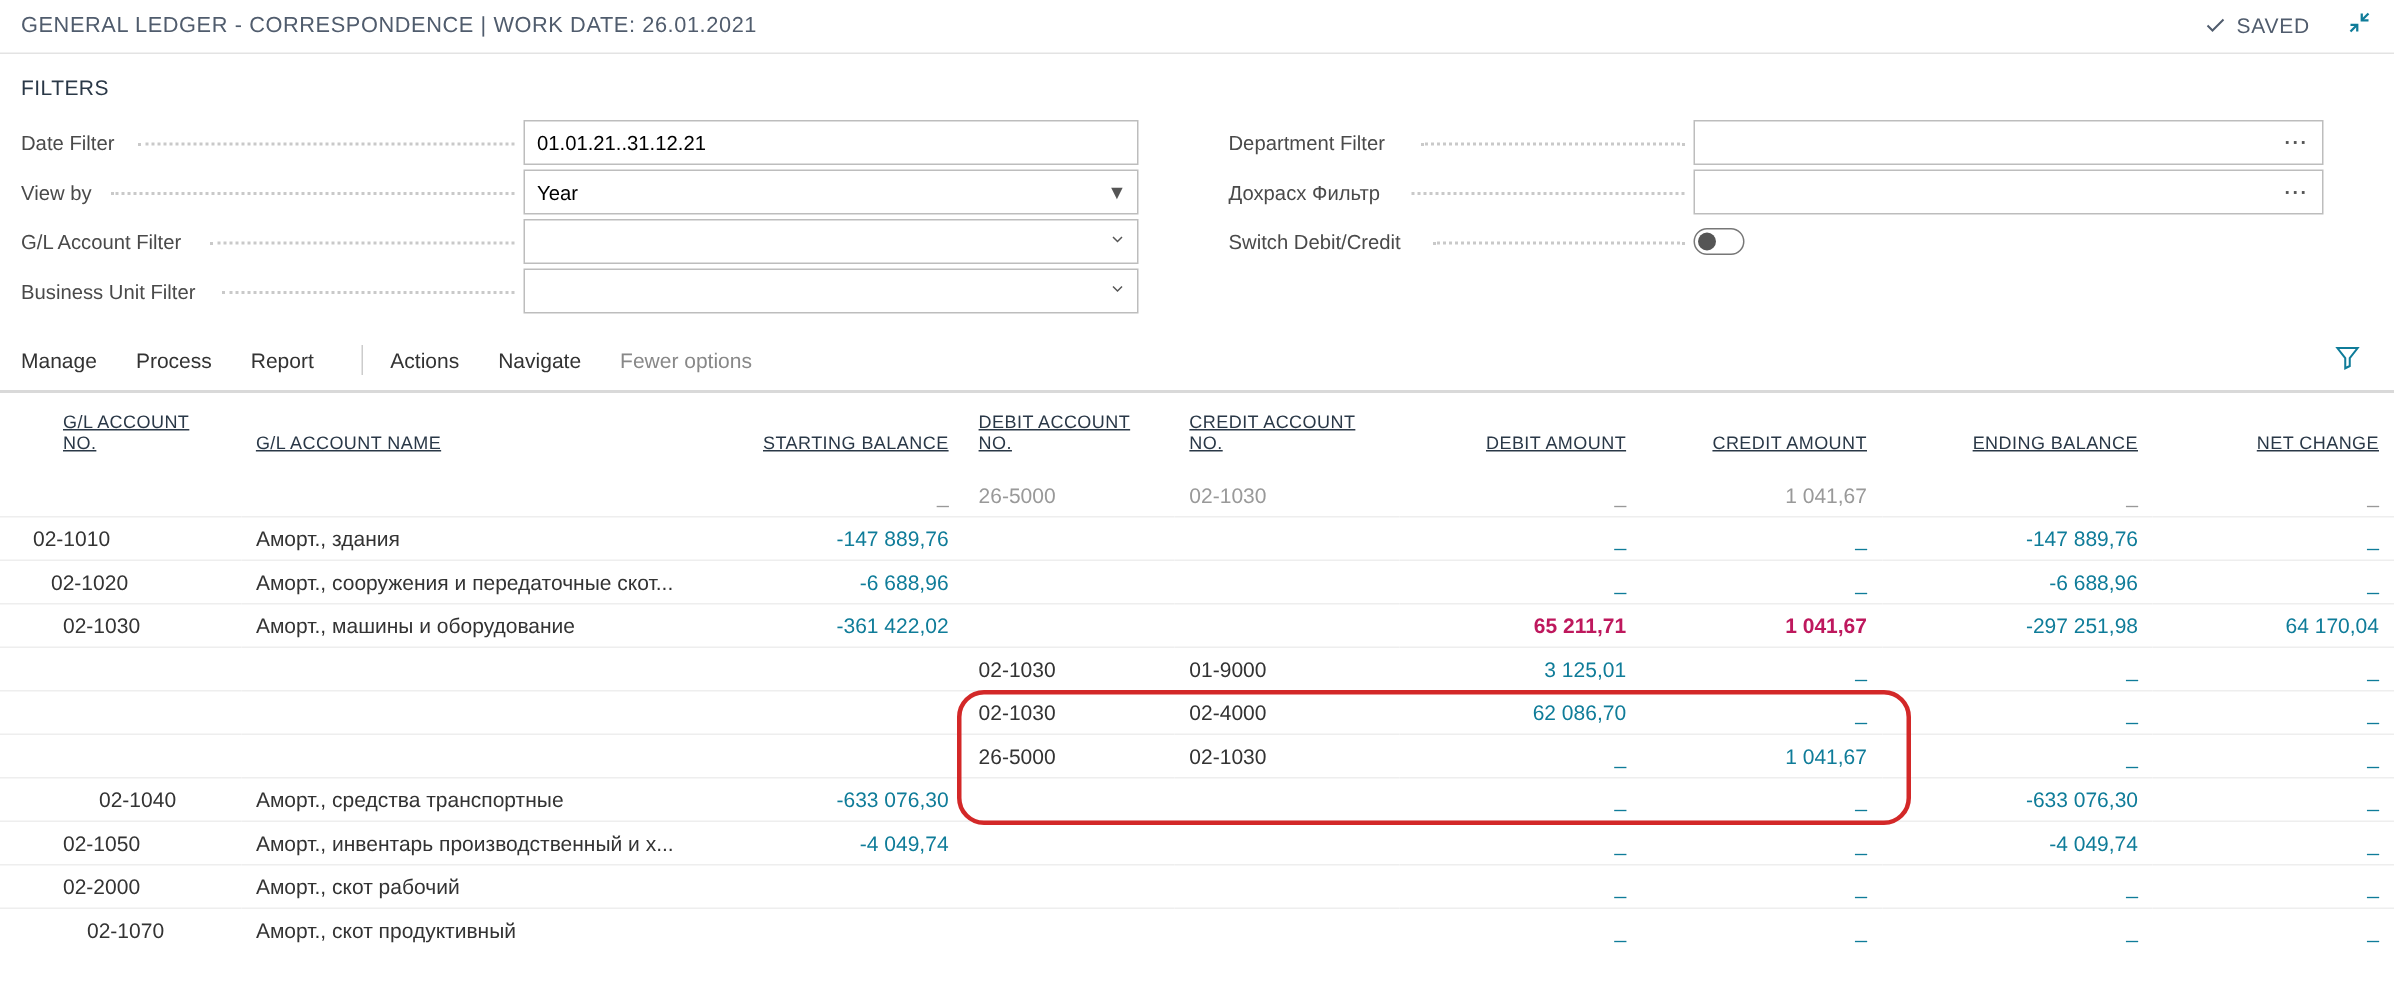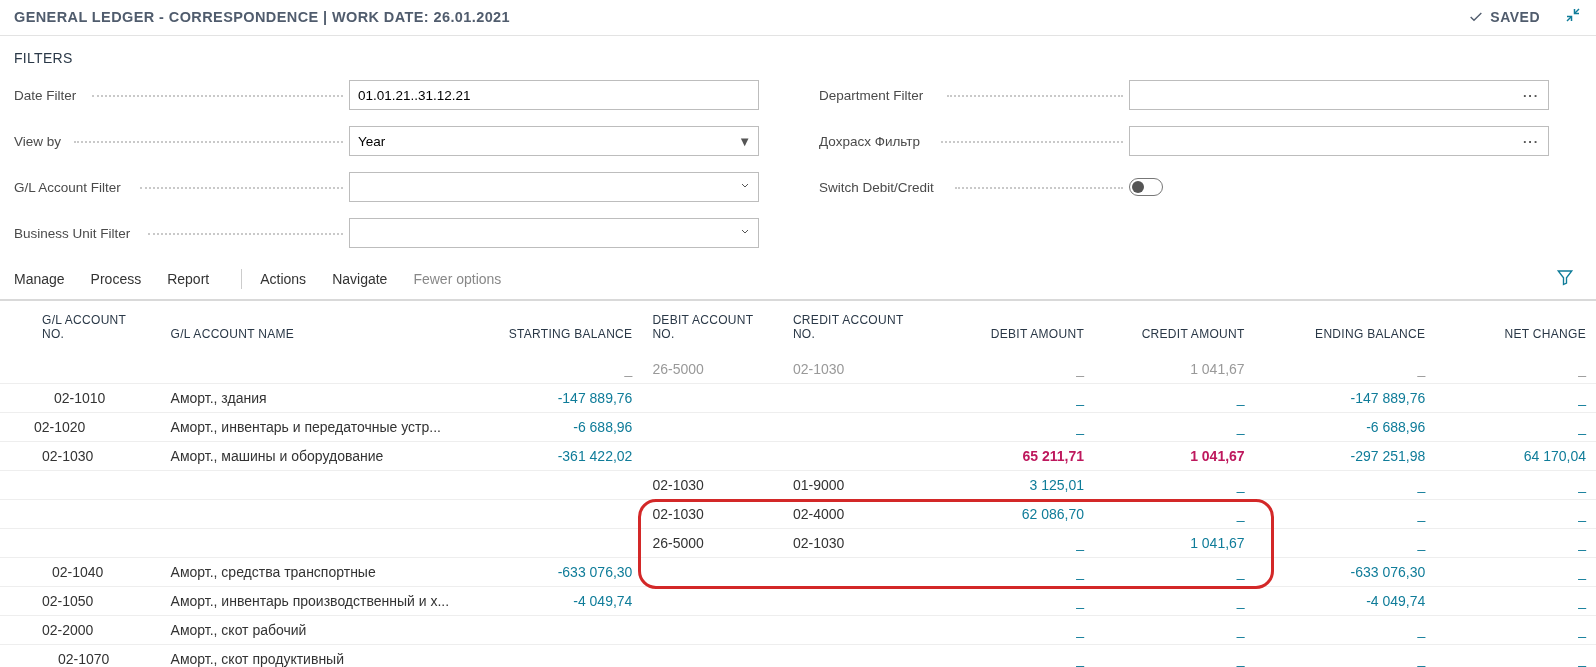--- a/index.html
+++ b/index.html
@@ -7,21 +7,20 @@
     font-family: "Segoe UI", Arial, sans-serif;
     font-size: 13px;
     color: #333;
     background: #fff;
     width: 1596px;
   }
   .header {
     display: flex;
     align-items: center;
     padding: 6px 14px 8px 14px;
-    font-weight: bold;
   }
   .header-title {
     color: #505c6d;
     font-size: 14.5px;
     letter-spacing: 0.4px;
     flex: 1;
   }
   .saved {
     color: #505c6d;
     font-size: 14px;
@@ -43,21 +42,21 @@
   }
   .filters-title {
     color: #2a3847;
     font-size: 14px;
     letter-spacing: 0.3px;
     margin-bottom: 14px;
   }
   .filter-grid {
     display: grid;
     grid-template-columns: 335px 410px 60px 310px 420px;
-    row-gap: 16px;
+    row-gap: 3px;
     align-items: center;
   }
   .flabel {
     color: #4a4a4a;
     font-size: 13.5px;
     position: relative;
     white-space: nowrap;
   }
   .flabel::after {
     content: "";
@@ -145,20 +144,21 @@
     table-layout: fixed;
   }
   th {
     color: #2a3847;
     font-size: 12px;
     letter-spacing: 0.3px;
     font-weight: 400;
     text-align: left;
     padding: 12px 10px 14px 10px;
     vertical-align: bottom;
+    text-decoration: underline;
   }
   th.right, td.right { text-align: right; }
   td {
     padding: 6px 10px;
     font-size: 14px;
     border-top: 1px solid #eee;
     white-space: nowrap;
     overflow: hidden;
     text-overflow: ellipsis;
   }
@@ -295,33 +295,33 @@
           <td></td>
           <td class="teal right">_</td>
           <td>26-5000</td>
           <td>02-1030</td>
           <td class="right teal">_</td>
           <td class="right">1 041,67</td>
           <td class="teal right">_</td>
           <td class="teal right">_</td>
         </tr>
         <tr>
-          <td style="padding-left: 54px;">02-1010</td>
+          <td style="padding-left: 22px;">02-1010</td>
           <td>Аморт., здания</td>
           <td class="teal right">-147 889,76</td>
           <td></td>
           <td></td>
           <td class="right teal">_</td>
           <td class="right teal">_</td>
           <td class="teal right">-147 889,76</td>
           <td class="teal right">_</td>
         </tr>
         <tr>
           <td style="padding-left: 34px;">02-1020</td>
-          <td>Аморт., инвентарь и передаточные устр...</td>
+          <td>Аморт., сооружения и передаточные скот...</td>
           <td class="teal right">-6 688,96</td>
           <td></td>
           <td></td>
           <td class="right teal">_</td>
           <td class="right teal">_</td>
           <td class="teal right">-6 688,96</td>
           <td class="teal right">_</td>
         </tr>
         <tr>
           <td style="padding-left: 42px;">02-1030</td>
@@ -361,21 +361,21 @@
           <td></td>
           <td class="right"></td>
           <td>26-5000</td>
           <td>02-1030</td>
           <td class="right teal">_</td>
           <td class="right teal">1 041,67</td>
           <td class="teal right">_</td>
           <td class="teal right">_</td>
         </tr>
         <tr>
-          <td style="padding-left: 52px; margin-top: 36px;">02-1040</td>
+          <td style="padding-left: 66px; margin-top: 36px;">02-1040</td>
           <td>Аморт., средства транспортные</td>
           <td class="teal right">-633 076,30</td>
           <td></td>
           <td></td>
           <td class="right teal">_</td>
           <td class="right teal">_</td>
           <td class="teal right">-633 076,30</td>
           <td class="teal right">_</td>
         </tr>
         <tr>

